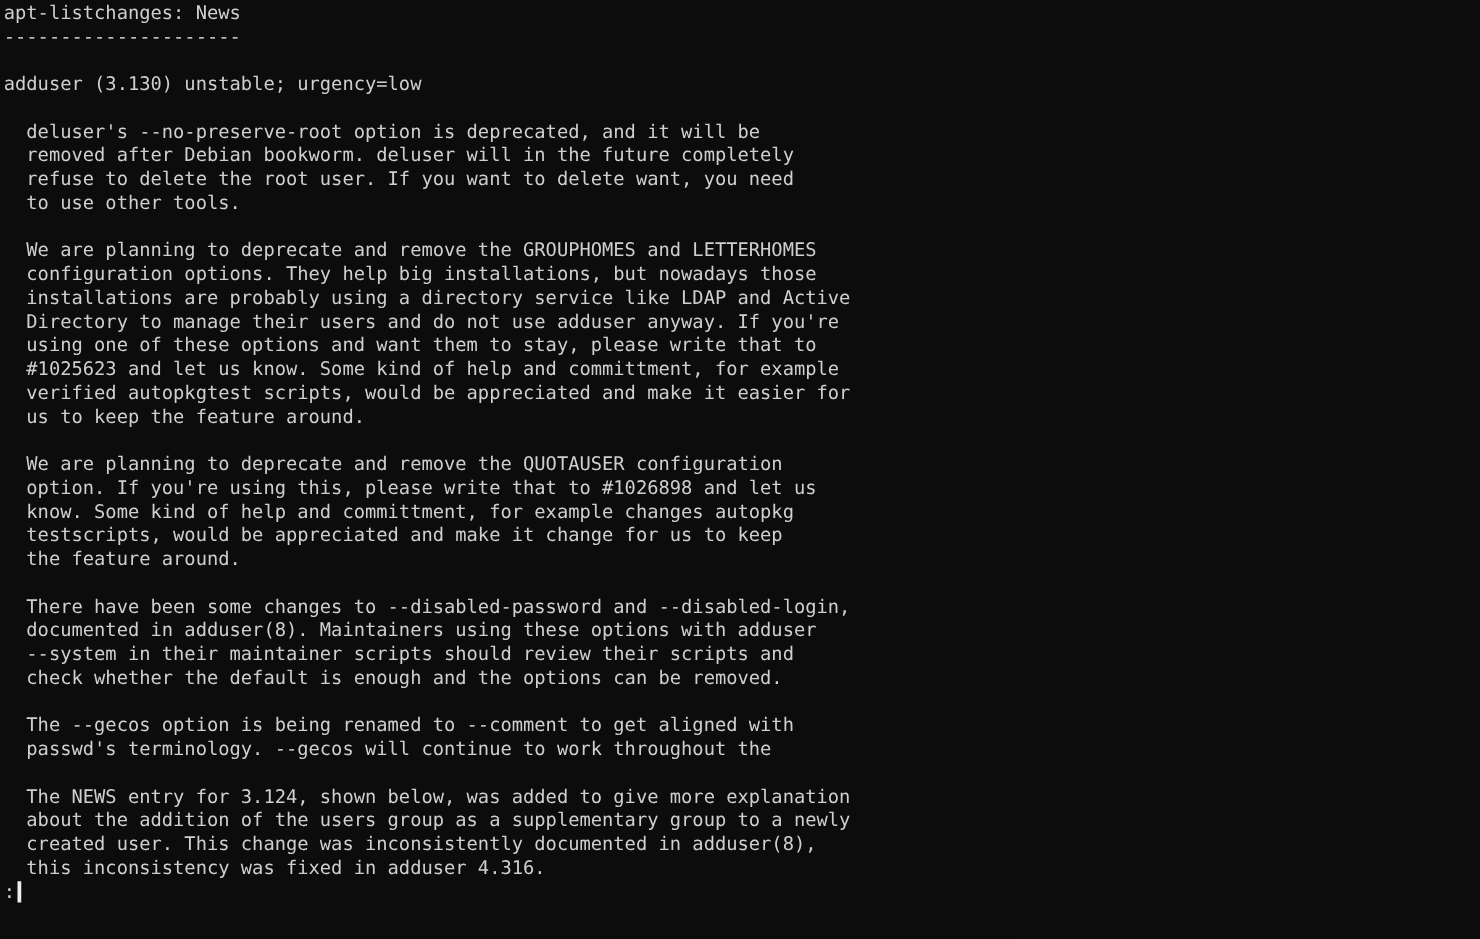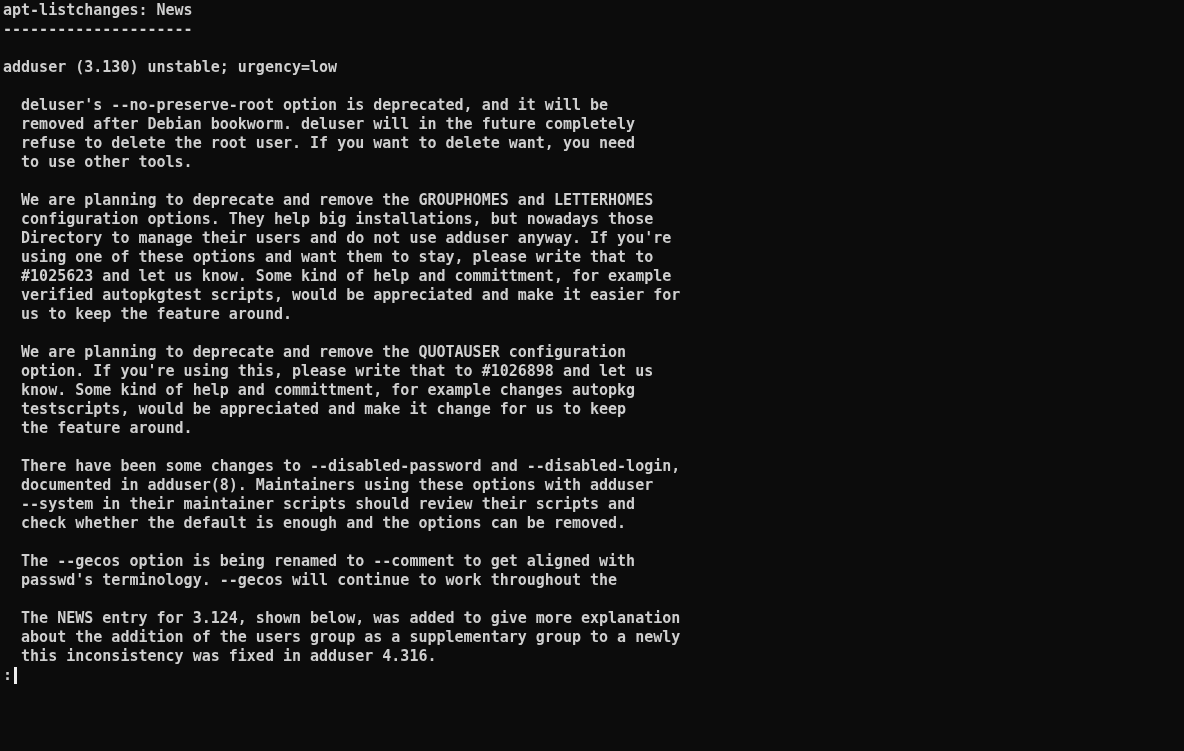--- a/index.html
+++ b/index.html
@@ -13,21 +13,21 @@
     overflow: hidden;
     position: relative;
   }
   .screen {
     position: absolute;
     inset: 0;
     padding: 1px 0 0 3px;
     background: var(--bg, #0c0c0c);
     font-family: "DejaVu Sans Mono", monospace;
     font-size: 15px;
-    font-weight: bold;
+    font-weight: normal;
     color: var(--fg, #cfcfcf);
     box-sizing: border-box;
   }
   .row {
     height: 19px;
     line-height: 19px;
     white-space: pre;
   }
   .prompt-row {
     display: flex;
@@ -51,20 +51,21 @@
       <div class="row"></div>
       <div class="row">adduser (3.130) unstable; urgency=low</div>
       <div class="row"></div>
       <div class="row">  deluser's --no-preserve-root option is deprecated, and it will be</div>
       <div class="row">  removed after Debian bookworm. deluser will in the future completely</div>
       <div class="row">  refuse to delete the root user. If you want to delete want, you need</div>
       <div class="row">  to use other tools.</div>
       <div class="row"></div>
       <div class="row">  We are planning to deprecate and remove the GROUPHOMES and LETTERHOMES</div>
       <div class="row">  configuration options. They help big installations, but nowadays those</div>
+      <div class="row">  installations are probably using a directory service like LDAP and Active</div>
       <div class="row">  Directory to manage their users and do not use adduser anyway. If you're</div>
       <div class="row">  using one of these options and want them to stay, please write that to</div>
       <div class="row">  #1025623 and let us know. Some kind of help and committment, for example</div>
       <div class="row">  verified autopkgtest scripts, would be appreciated and make it easier for</div>
       <div class="row">  us to keep the feature around.</div>
       <div class="row"></div>
       <div class="row">  We are planning to deprecate and remove the QUOTAUSER configuration</div>
       <div class="row">  option. If you're using this, please write that to #1026898 and let us</div>
       <div class="row">  know. Some kind of help and committment, for example changes autopkg</div>
       <div class="row">  testscripts, would be appreciated and make it change for us to keep</div>
@@ -73,19 +74,20 @@
       <div class="row">  There have been some changes to --disabled-password and --disabled-login,</div>
       <div class="row">  documented in adduser(8). Maintainers using these options with adduser</div>
       <div class="row">  --system in their maintainer scripts should review their scripts and</div>
       <div class="row">  check whether the default is enough and the options can be removed.</div>
       <div class="row"></div>
       <div class="row">  The --gecos option is being renamed to --comment to get aligned with</div>
       <div class="row">  passwd's terminology. --gecos will continue to work throughout the</div>
       <div class="row"></div>
       <div class="row">  The NEWS entry for 3.124, shown below, was added to give more explanation</div>
       <div class="row">  about the addition of the users group as a supplementary group to a newly</div>
+      <div class="row">  created user. This change was inconsistently documented in adduser(8),</div>
       <div class="row">  this inconsistency was fixed in adduser 4.316.</div>
     </div>
   <div class="row prompt-row">
     <span>:</span>
     <span class="cursor"></span>
   </div>
 </div>
 
 </body></html>

